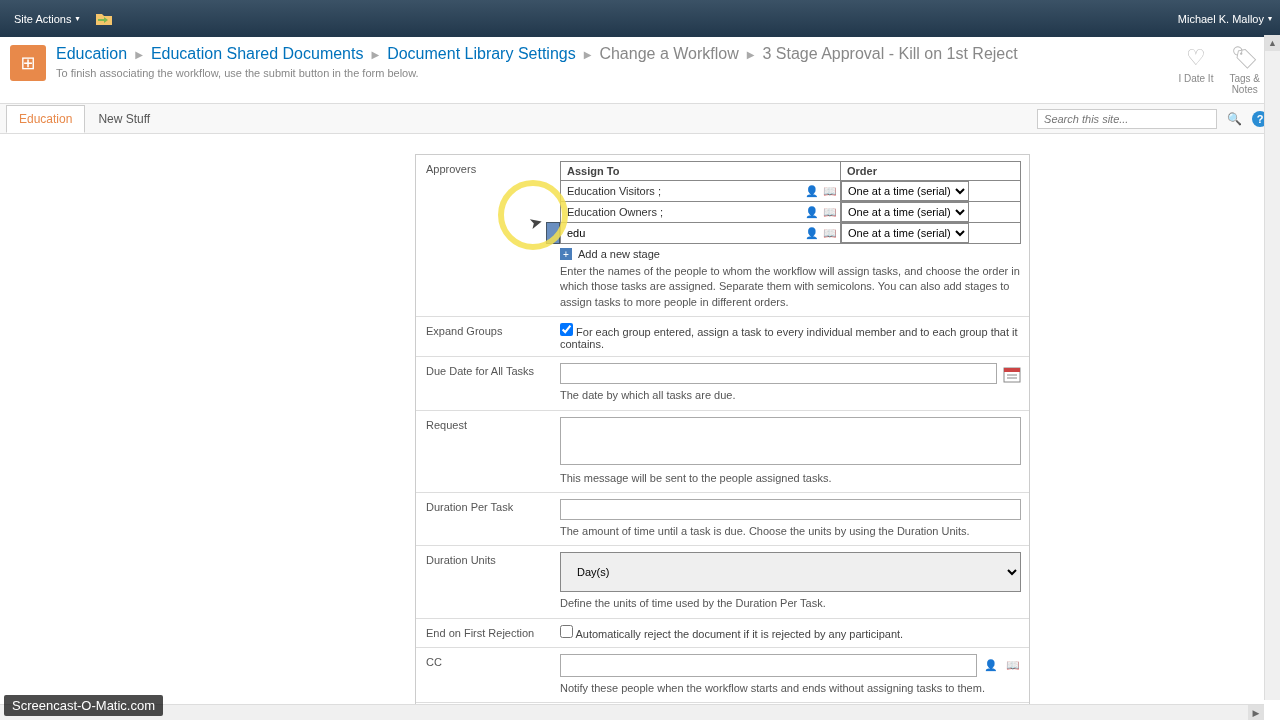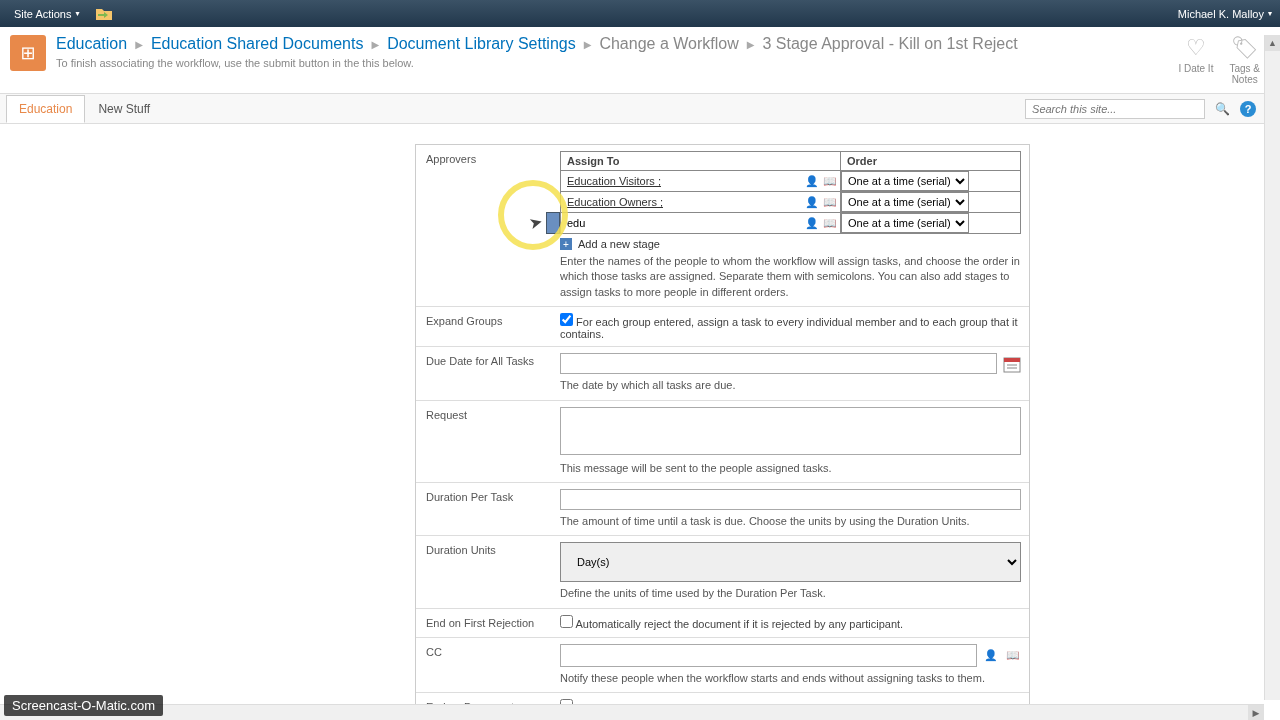--- a/index.html
+++ b/index.html
@@ -1,18 +1,18 @@
 <!DOCTYPE html>
 <html><head>
 <meta charset="utf-8">
 <style>
 * { box-sizing: border-box; margin: 0; padding: 0; }
 body { font-family: Tahoma, Arial, sans-serif; font-size: 12px; color: #444; background: #fff; overflow: hidden; }
 
-.top-ribbon { background: linear-gradient(#3b5266, #21374b); height: 27px; display: flex; align-items: center; padding: 0 8px; color: #fff; justify-content: space-between; }
+.top-ribbon { background: linear-gradient(#3b5266, #21374b); height: 37px; display: flex; align-items: center; padding: 0 8px; color: #fff; justify-content: space-between; }
 .ribbon-left { display: flex; align-items: center; gap: 8px; }
 .site-actions { color: #fff; font-size: 11px; padding: 4px 6px; cursor: pointer; display: flex; align-items: center; gap: 4px; }
 .site-actions::after { content: '▾'; font-size: 8px; }
 .folder-icon { width: 20px; height: 20px; display: inline-block; }
 .user-name { color: #fff; font-size: 11px; display: flex; align-items: center; gap: 4px; }
 .user-name::after { content: '▾'; font-size: 8px; }
 
 .header-bar { display: flex; align-items: flex-start; padding: 8px 10px; border-bottom: 1px solid #ddd; background: #fff; }
 .logo-box { width: 36px; height: 36px; background: #e8894a; border-radius: 3px; display: flex; align-items: center; justify-content: center; margin-right: 10px; }
 .logo-inner { color: #fff; font-size: 18px; }
@@ -22,37 +22,37 @@
 .breadcrumb .sep { color: #aaa; font-size: 10px; padding: 0 4px; }
 .breadcrumb .inactive { color: #888; }
 .subtitle { color: #888; font-size: 11px; margin-top: 4px; }
 .header-actions { display: flex; gap: 16px; padding-right: 10px; }
 .header-action { text-align: center; font-size: 10px; color: #888; cursor: pointer; }
 .header-action-icon { font-size: 22px; color: #bbb; display: block; margin-bottom: 2px; }
 
 .nav-strip { background: #f8f8f8; border-bottom: 1px solid #ddd; display: flex; align-items: center; padding: 0 6px; height: 30px; position: relative; }
 .tab { padding: 6px 12px; font-size: 12px; color: #555; cursor: pointer; border: 1px solid transparent; }
 .tab.active { background: #fff; border: 1px solid #ccc; border-bottom: 1px solid #fff; margin-bottom: -1px; color: #e8894a; }
-.nav-right { position: absolute; right: 24px; display: flex; align-items: center; gap: 8px; }
+.nav-right { position: absolute; right: 12px; display: flex; align-items: center; gap: 8px; }
 .search-box { border: 1px solid #ccc; padding: 3px 6px; width: 180px; font-size: 11px; color: #999; font-style: italic; background: #fff; }
 .search-btn { color: #888; cursor: pointer; padding: 2px; }
 .help-icon { width: 16px; height: 16px; background: #2a8dd4; border-radius: 50%; color: #fff; display: flex; align-items: center; justify-content: center; font-size: 11px; font-weight: bold; cursor: pointer; }
 
 .content { margin-left: 415px; margin-top: 20px; width: 615px; border: 1px solid #ccc; }
 .form-row { display: flex; border-bottom: 1px solid #ddd; }
 .form-row:last-child { border-bottom: none; }
 .label-cell { width: 136px; padding: 8px 10px; font-size: 11px; color: #555; vertical-align: top; }
 .field-cell { flex: 1; padding: 6px 8px; font-size: 11px; }
 
 .assign-table { border-collapse: collapse; width: 100%; }
 .assign-table th { background: #fff; border: 1px solid #888; padding: 3px 6px; text-align: left; font-size: 11px; font-weight: bold; }
 .assign-table td { border: 1px solid #888; padding: 0; }
 .people-input-wrap { display: flex; align-items: center; }
 .people-input { border: none; padding: 3px 6px; flex: 1; font-size: 11px; outline: none; }
-.people-input.underlined { text-decoration: underline; color: #333; }
+.people-input.underlined { color: #333; }
 .people-icons { display: flex; gap: 2px; padding: 2px; }
 .people-icon { width: 16px; height: 14px; cursor: pointer; display: flex; align-items: center; justify-content: center; font-size: 11px; }
 .order-select { width: 128px; border: 1px solid #888; padding: 2px; font-size: 11px; background: #fff; }
 .row-selector { width: 14px; background: #6a8fc0; border: 1px solid #456; }
 
 .add-stage { display: flex; align-items: center; gap: 6px; margin-top: 4px; font-size: 11px; color: #333; }
 .add-stage-icon { width: 12px; height: 12px; background: #4a7ebb; color: #fff; display: flex; align-items: center; justify-content: center; font-size: 10px; cursor: pointer; }
 .help-text { font-size: 11px; color: #555; margin-top: 4px; line-height: 1.4; }
 
 .textarea { width: 100%; height: 48px; border: 1px solid #aaa; resize: none; }
@@ -98,21 +98,21 @@
       <a href="#">Education</a>
       <span class="sep">▶</span>
       <a href="#">Education Shared Documents</a>
       <span class="sep">▶</span>
       <a href="#">Document Library Settings</a>
       <span class="sep">▶</span>
       <span class="inactive">Change a Workflow</span>
       <span class="sep">▶</span>
       <span class="inactive">3 Stage Approval - Kill on 1st Reject</span>
     </div>
-    <div class="subtitle">To finish associating the workflow, use the submit button in the this below.</div>
+    <div class="subtitle">To finish associating the workflow, use the submit button in the form below.</div>
   </div>
   <div class="header-actions">
     <div class="header-action">
       <span class="header-action-icon">♡</span>
       <span>I Date It</span>
     </div>
     <div class="header-action">
       <span class="header-action-icon">🏷</span>
       <span style="white-space:pre-line">Tags &amp;
 Notes</span>

